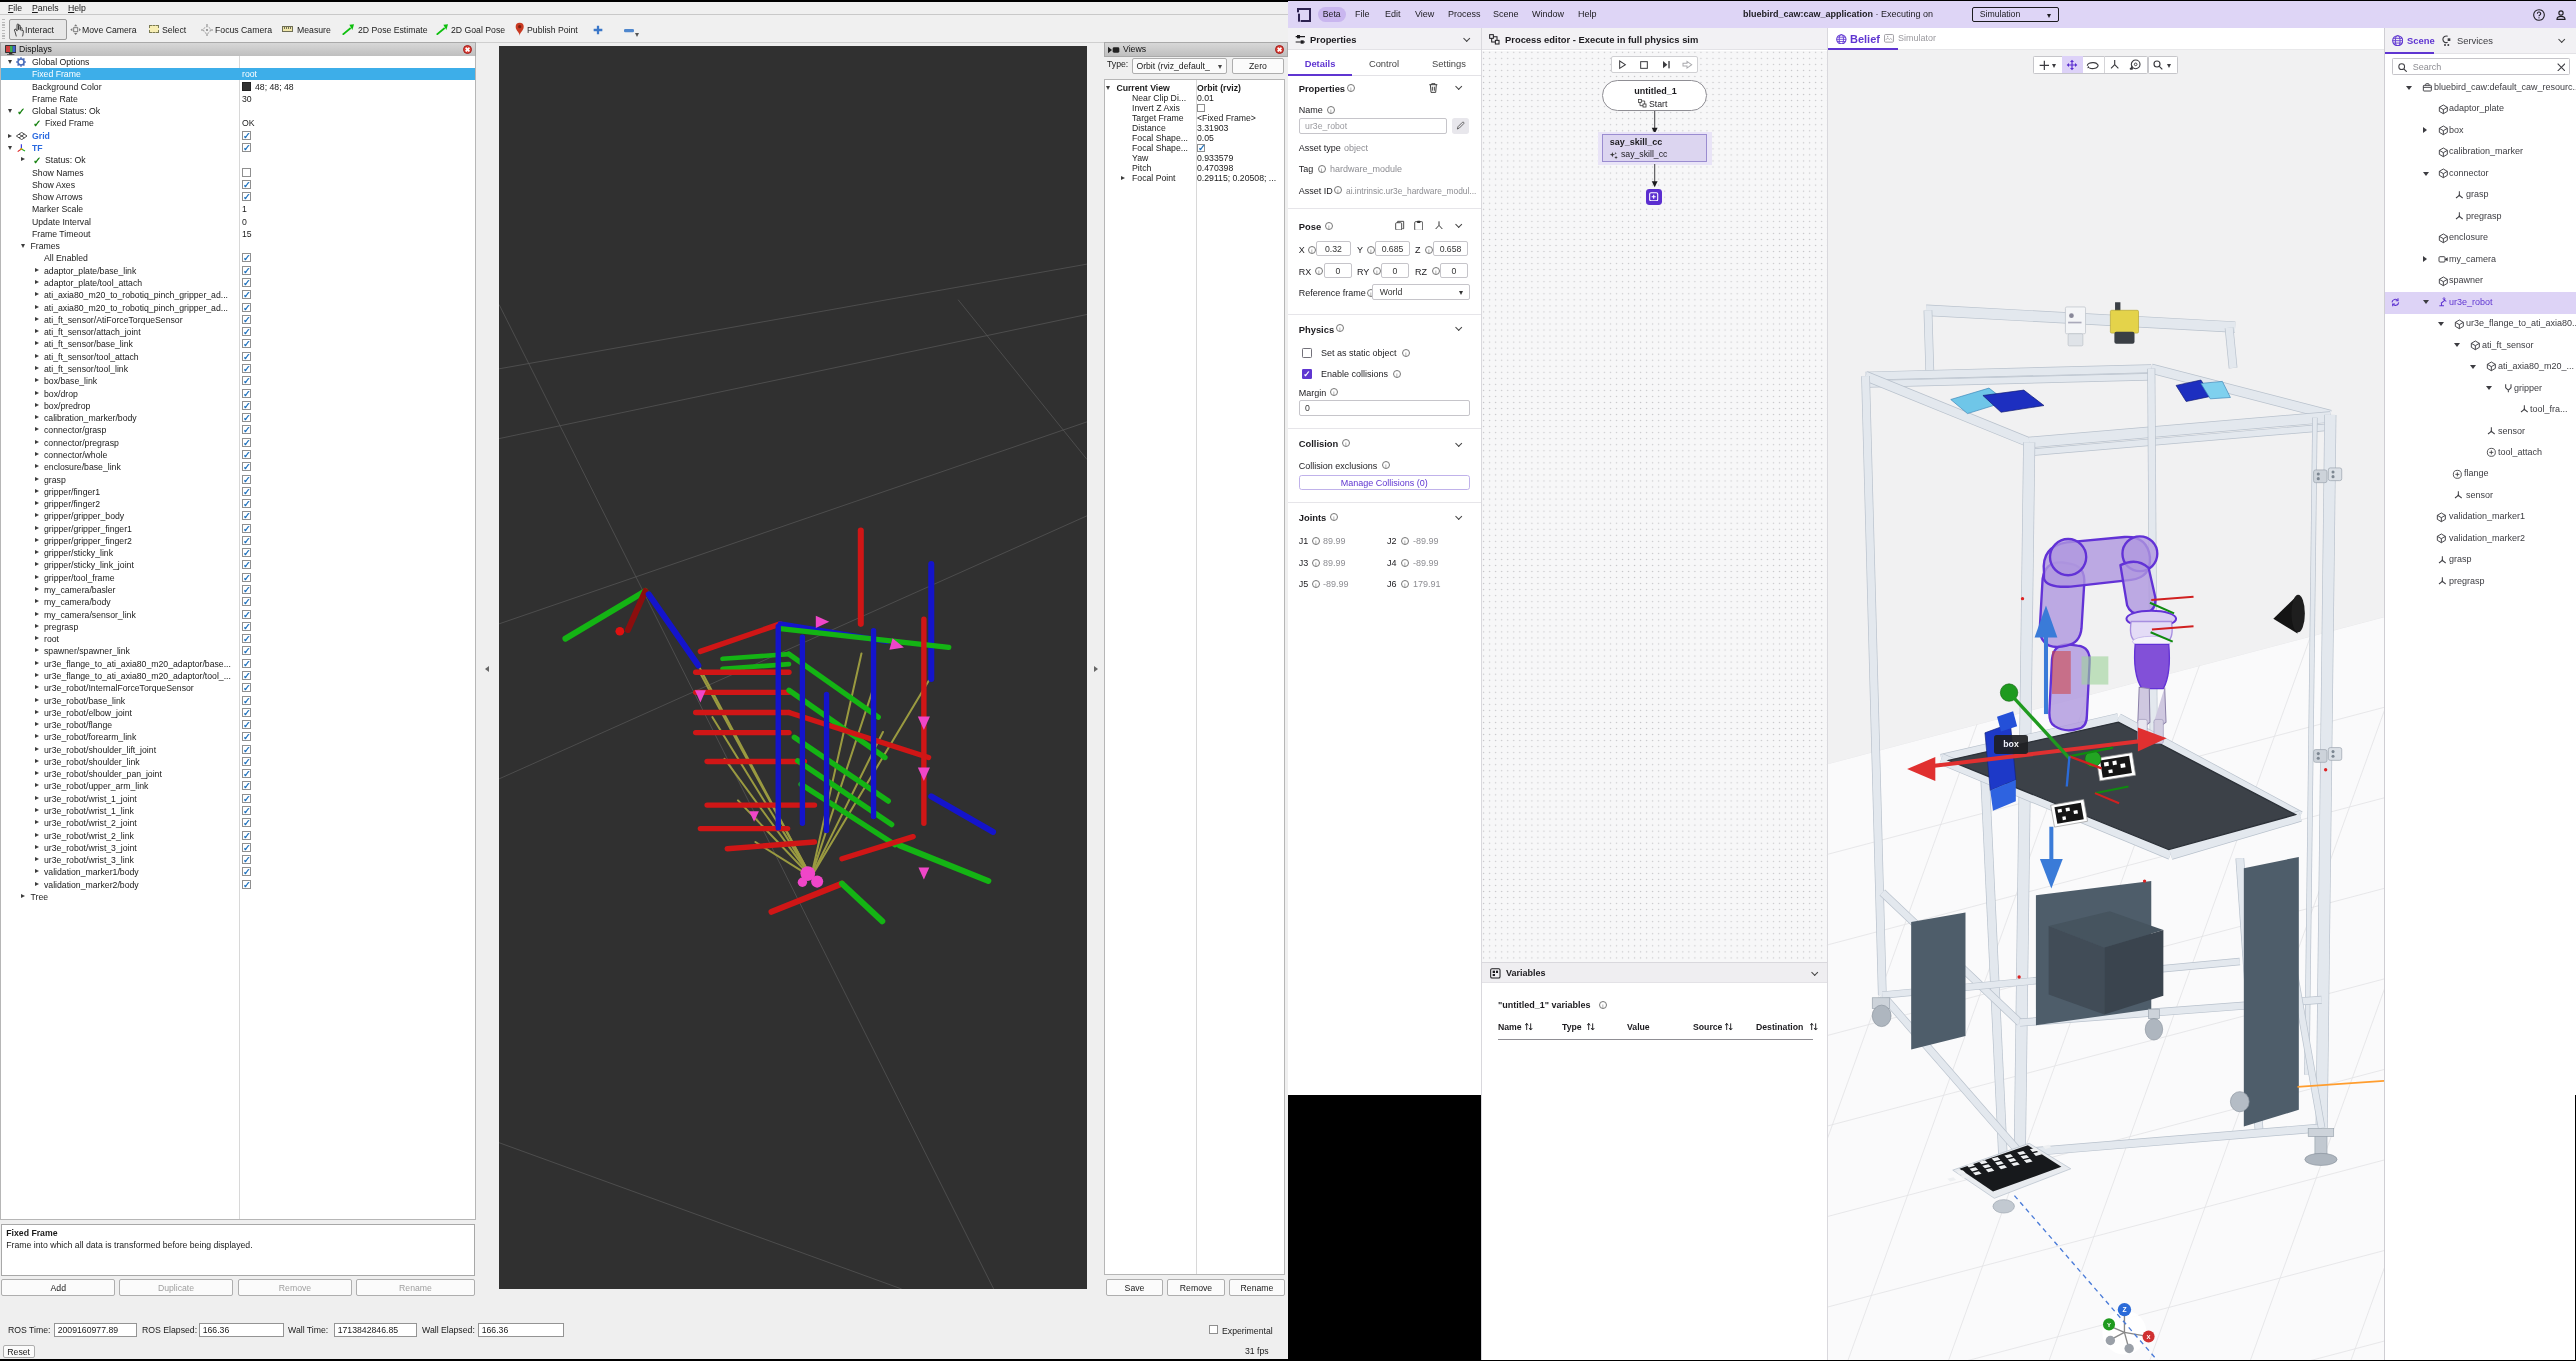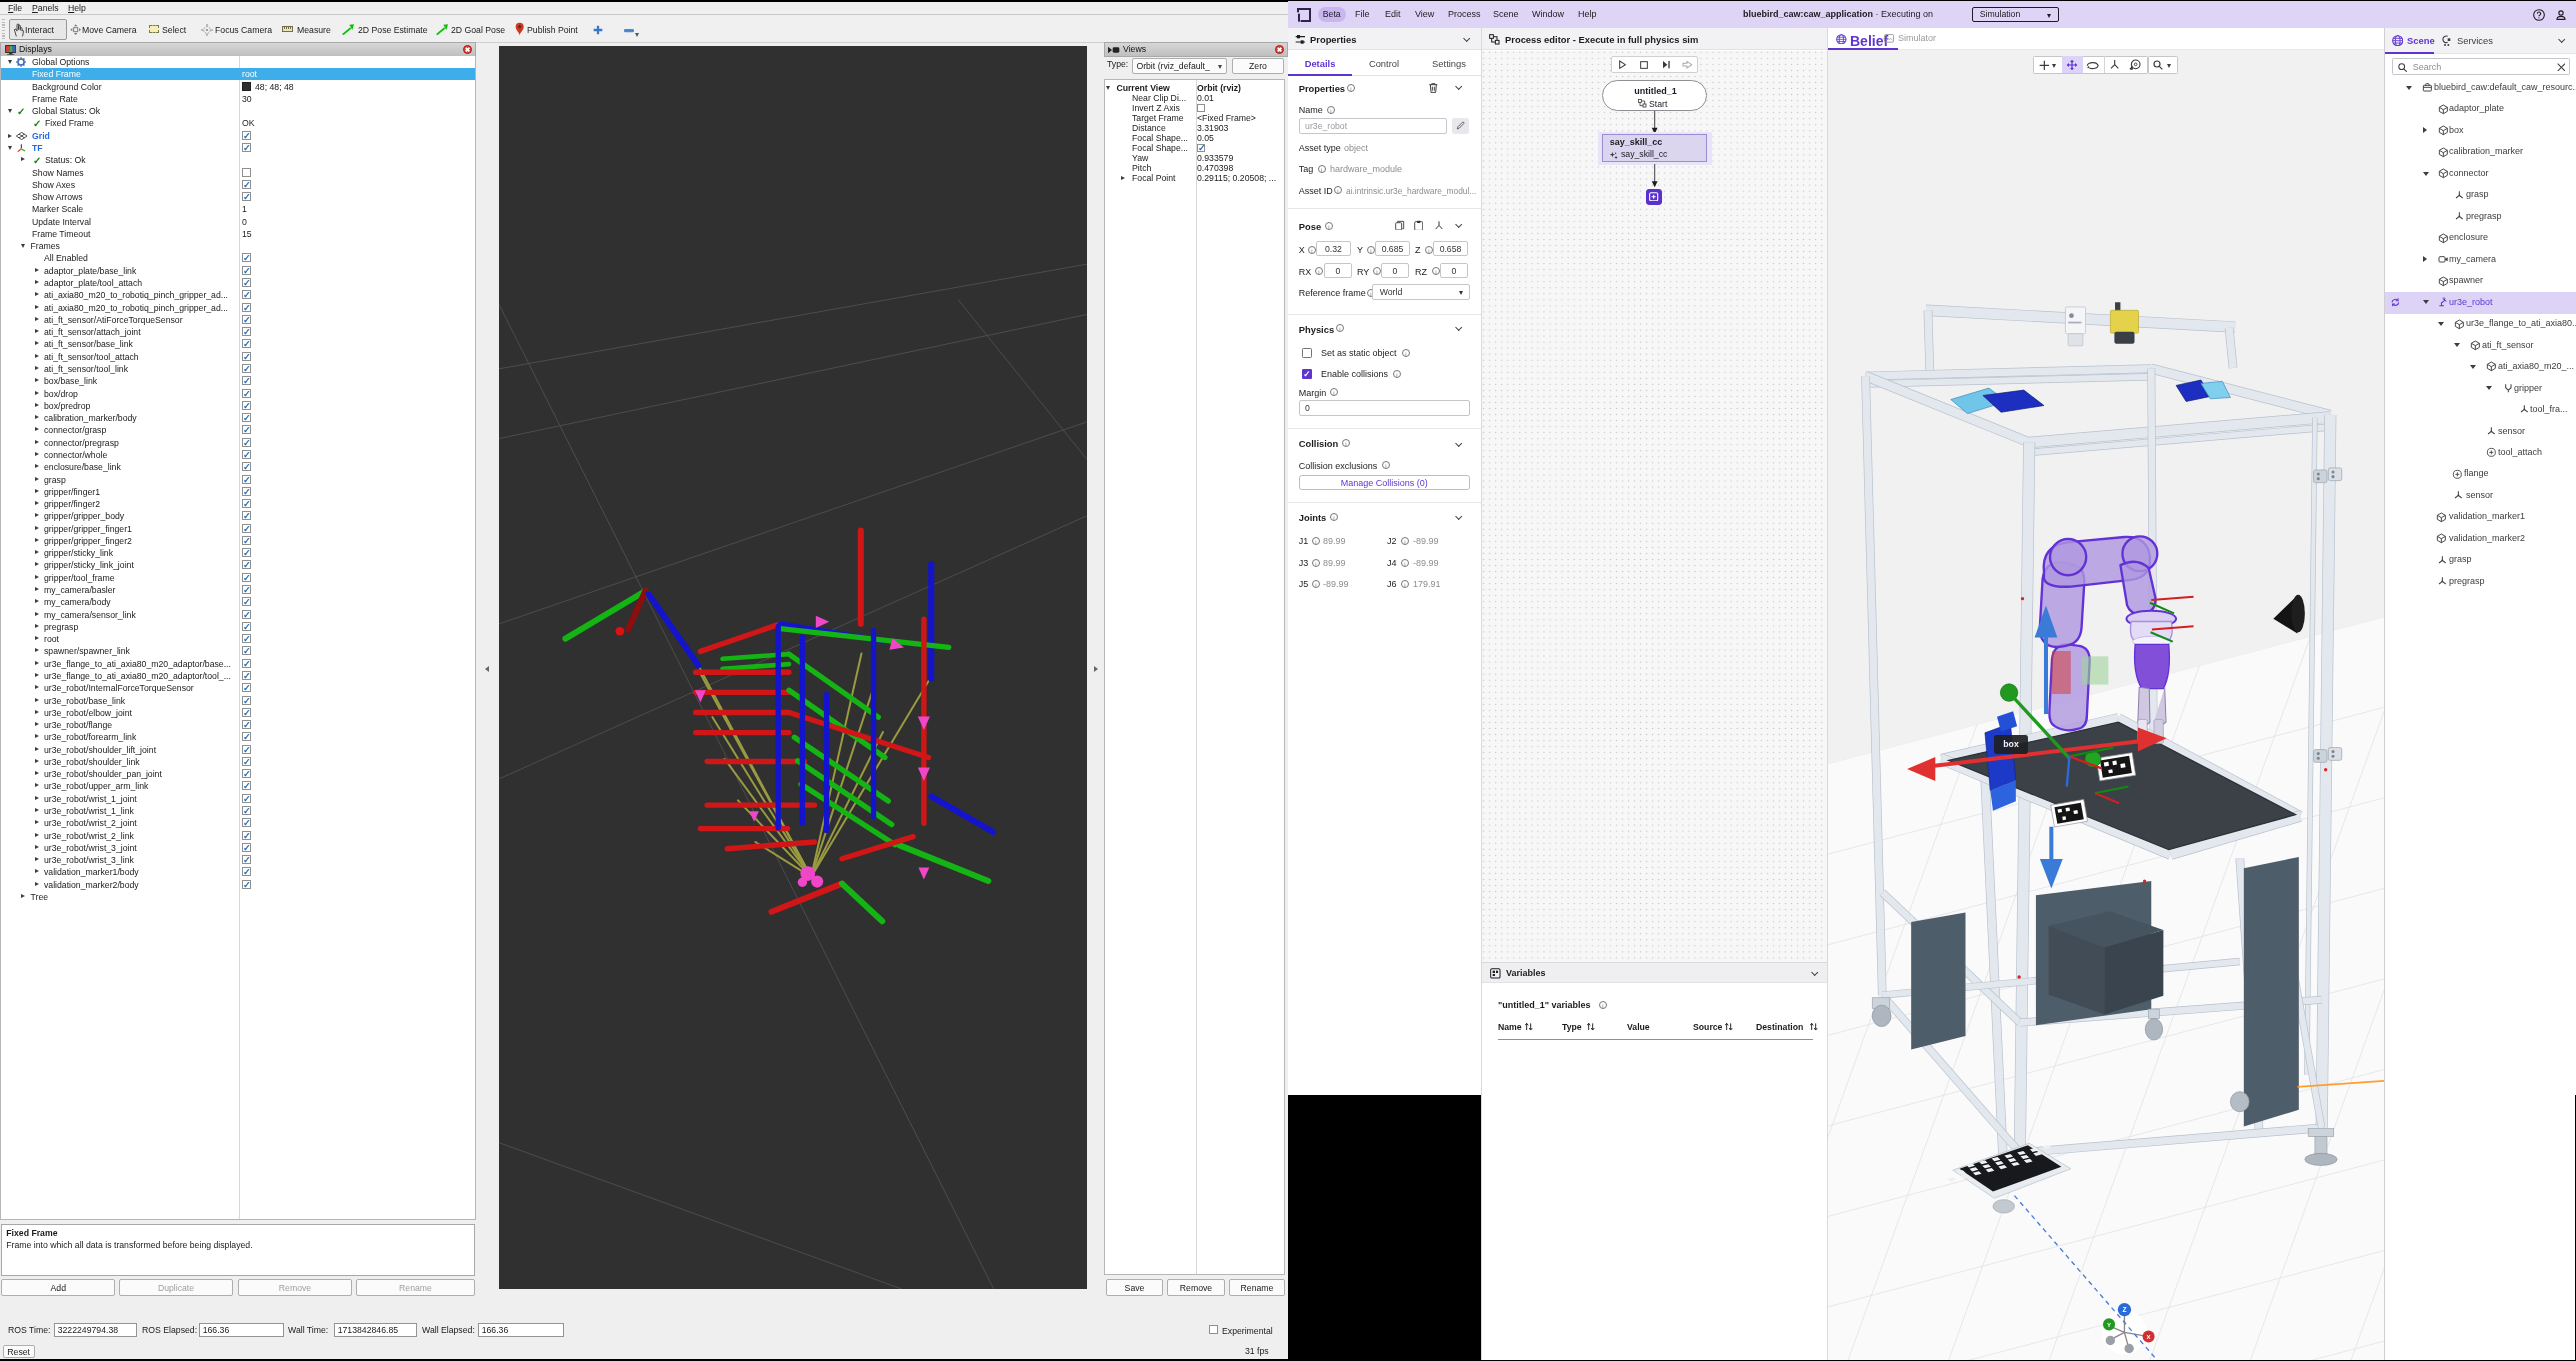--- a/index.html
+++ b/index.html
@@ -630,21 +630,21 @@
       <div class="trow" style="left:0;top:93px;width:180px;height:10px;line-height:10px">
         <div class="texp exp-c" style="left:16px;top:3.4px"></div>
         <span style="position:absolute;left:27px;">Focal Point</span>
         <span style="position:absolute;left:92px;">0.29115; 0.20508; ...</span>
       </div>
     </div>
     <div class="qbtn" style="left:1106px;top:1277px;width:57px;line-height:16px">Save</div>
     <div class="qbtn" style="left:1167px;top:1277px;width:58px;line-height:16px">Remove</div>
     <div class="qbtn" style="left:1229px;top:1277px;width:56px;line-height:16px">Rename</div>
     <div class="abs" style="left:8px;top:1323px;font-size:8.7px">ROS Time:</div>
-    <div class="qinput" style="left:54px;top:1321px;width:83px">3222249794.38</div>
+    <div class="qinput" style="left:54px;top:1321px;width:83px">2009160977.89</div>
     <div class="abs" style="left:142px;top:1323px;font-size:8.7px">ROS Elapsed:</div>
     <div class="qinput" style="left:199px;top:1321px;width:85px">166.36</div>
     <div class="abs" style="left:288px;top:1323px;font-size:8.7px">Wall Time:</div>
     <div class="qinput" style="left:334px;top:1321px;width:83px">1713842846.85</div>
     <div class="abs" style="left:422px;top:1323px;font-size:8.7px">Wall Elapsed:</div>
     <div class="qinput" style="left:478px;top:1321px;width:86px">166.36</div>
     <div class="cb" style="left:1209px;top:1323px"></div>
     <div class="abs" style="left:1222px;top:1324px;font-size:8.7px">Experimental</div>
     <div class="qbtn" style="left:2.7px;top:1343px;width:32px;height:13.4px;line-height:12px">Reset</div>
     <div class="abs" style="left:1245px;top:1344px;font-size:8.7px">31 fps</div>
@@ -903,21 +903,21 @@
       </div>
     </div>
     <div class="abs" style="left:539px;top:27.5px;width:0.7px;height:1332px;background:#d9d8dd"></div>
     <div class="abs" style="left:540px;top:27.5px;width:556px;height:1332px;overflow:hidden;background:#f1f1f2">
       <div class="abs" style="left:0;top:0;width:556px;height:21.5px;background:#fff;border-bottom:0.7px solid #e8e8ea"></div>
       <svg class="abs" style="left:8px;top:5.4px" width="10.7" height="10.7" viewBox="0 0 16 16">
         <circle cx="8" cy="8" r="7" fill="none" stroke="#5f35d1" stroke-width="1.5"></circle>
         <ellipse cx="8" cy="8" rx="3.2" ry="7" fill="none" stroke="#5f35d1" stroke-width="1.3"></ellipse>
         <path d="M1 8 h14 M2.1 4.8 h11.8 M2.1 11.2 h11.8" stroke="#5f35d1" stroke-width="1.2" fill="none"></path>
       </svg>
-      <div class="abs" style="left:22px;top:4.7px;font-size:14px;font-weight:bold;color:#5f35d1">Belief</div>
+      <div class="abs" style="left:22px;top:4.7px;font-size:11px;font-weight:bold;color:#5f35d1">Belief</div>
       <div class="abs" style="left:0;top:19.5px;width:70px;height:2px;background:#5f35d1"></div>
       <svg class="abs" style="left:56px;top:6px" width="10" height="8.7" viewBox="0 0 15 13">
         <rect x="0.8" y="0.8" width="13.4" height="11.4" rx="1.5" fill="none" stroke="#9a999e" stroke-width="1.4"></rect>
         <path d="M2.5 9 l3-3 2.5 2.5 2-2 2.5 2.5" fill="none" stroke="#9a999e" stroke-width="1.2"></path>
         <circle cx="5.5" cy="4" r="1" fill="#9a999e"></circle>
       </svg>
       <div class="abs" style="left:70px;top:4.7px;font-size:9px;color:#9a999e">Simulator</div>
       <svg width="556" height="1310" style="position:absolute;left:0;top:21.5px;font-size:13px" viewBox="0 32 829 1953">
         <defs>
           <clipPath id="floorclip">

